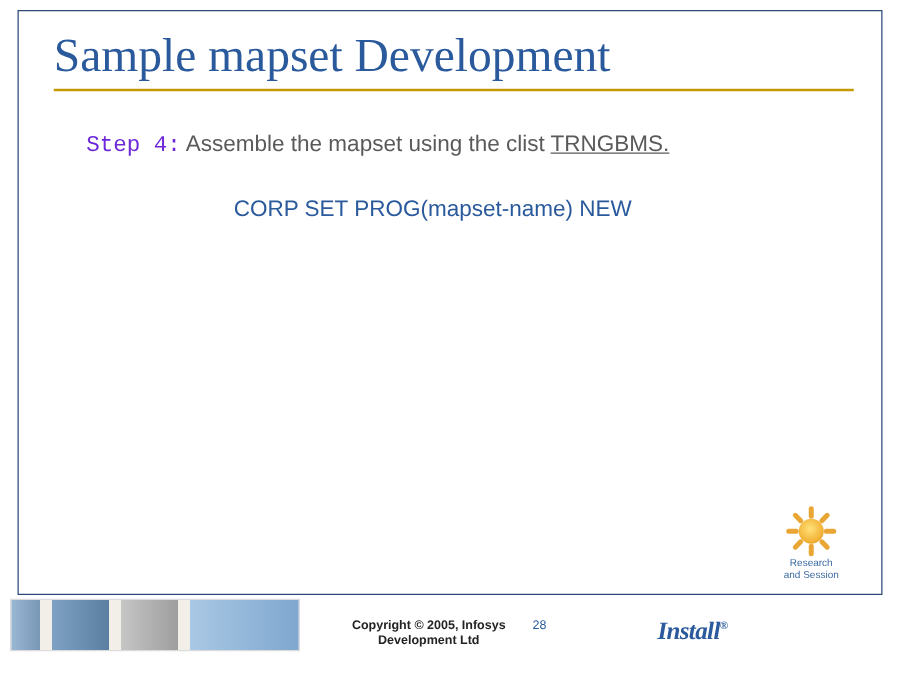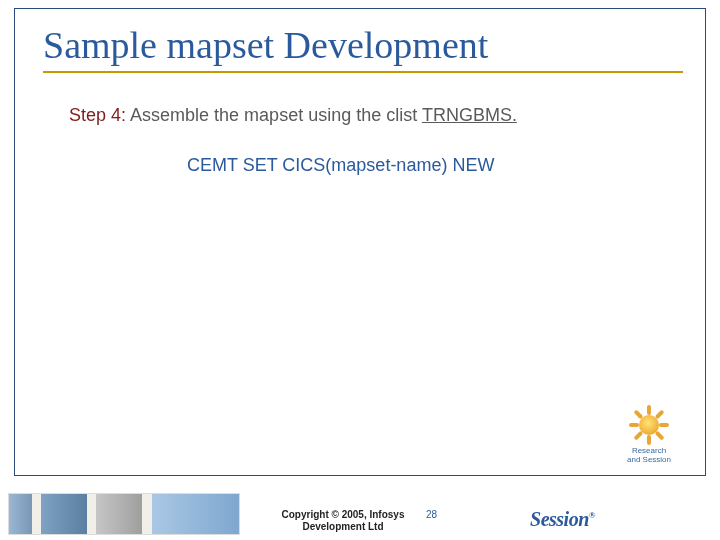--- a/index.html
+++ b/index.html
@@ -43,21 +43,22 @@
     top: 94px;
     width: 620px;
     font-size: 18px;
     color: #5a5a5a;
     line-height: 1.35;
   }
   .step {
     margin-bottom: 26px;
   }
   .step-label {
-    color: #7f1d1d;
+    color: #6d28d9;
+    font-family: Liberation Mono, monospace;
   }
   .underline {
     text-decoration: underline;
   }
   .command {
     margin-left: 118px;
     color: #2b5a9c;
   }
   
   .edu-logo {
@@ -90,24 +91,23 @@
   }
   .edu-logo .txt {
     font-size: 8px;
     line-height: 1.1;
     color: #3b6aa0;
   }
   
   .footer {
     position: absolute;
     left: 0;
-    bottom: 1px;
+    bottom: 15px;
     width: 592px;
     height: 50px;
-    padding-left: 13px;
   }
   .footer-img {
     position: absolute;
     left: 8px;
     bottom: 4px;
     width: 230px;
     height: 40px;
     background: linear-gradient(90deg,
       #9ab7d4 0%, #7998b5 10%,
       #f2efe8 10%, #f2efe8 14%,
@@ -178,21 +178,21 @@
 
     <div class="body">
 
       <div class="step">
         <span class="step-label">Step 4:</span>
         <span>Assemble the mapset using the clist </span><span class="underline">TRNGBMS.</span>
       </div>
 
 
 
-      <div class="command">CEMT SET CICS(mapset-name) NEW</div>
+      <div class="command">CORP SET PROG(mapset-name) NEW</div>
 
     </div>
 
     <div class="edu-logo">
       <div class="sun">
         <div class="ray" style="transform: rotate(0deg);"></div>
         <div class="ray" style="transform: rotate(45deg);"></div>
         <div class="ray" style="transform: rotate(90deg);"></div>
         <div class="ray" style="transform: rotate(135deg);"></div>
         <div class="ray" style="transform: rotate(180deg);"></div>
@@ -212,17 +212,17 @@
 
     <div class="footer-center">
       <span>Copyright © 2005, Infosys</span><br>
       <span>Development Ltd</span>
     </div>
 
     <div class="page-num">28</div>
 
 
     <div class="infosys-logo">
-      <span>Session</span><span class="reg">®</span>
+      <span>Install</span><span class="reg">®</span>
     </div>
   </div>
 
 </div>
 
 </body></html>

